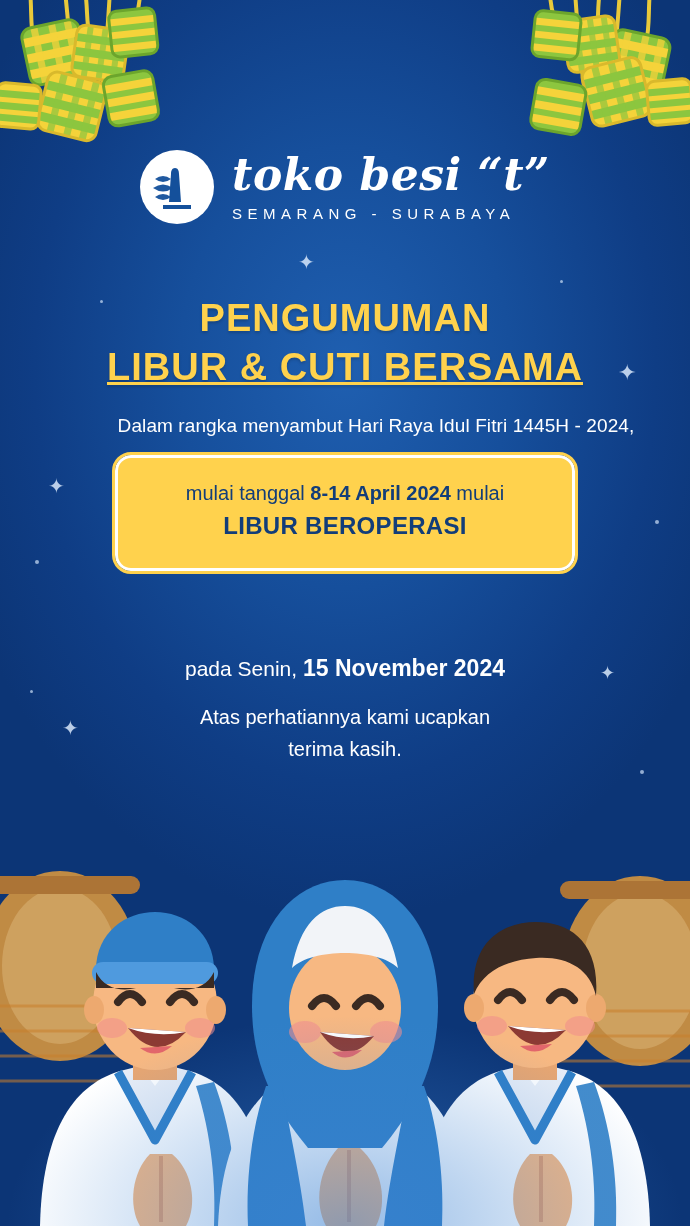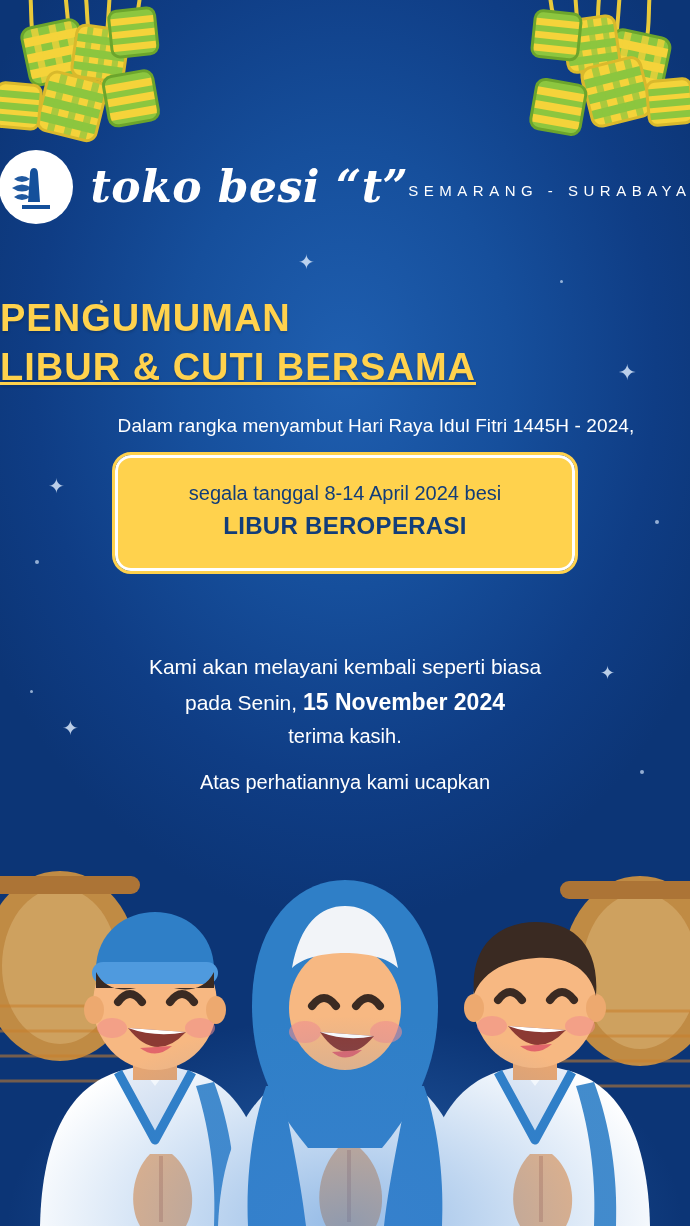--- a/index.html
+++ b/index.html
@@ -51,21 +51,21 @@
     position: absolute; top: 150px; left: 0; width: 100%;
     display: flex; align-items: center; justify-content: center;
     gap: 18px;
   }
   .logo-mark {
     width: 74px; height: 74px; border-radius: 50%;
     background: #ffffff;
     display: flex; align-items: center; justify-content: center;
     flex: 0 0 auto;
   }
-  .brand-text { display: flex; flex-direction: row; align-items: center; }
+  .brand-text { display: flex; flex-direction: column; }
   .brand-main {
     font-family: "DejaVu Serif", serif;
     font-style: italic;
     font-weight: bold;
     font-size: 44px;
     color: #ffffff;
     letter-spacing: .5px;
     line-height: 1.05;
     white-space: nowrap;
   }
@@ -73,21 +73,21 @@
     font-size: 15px;
     color: #ffffff;
     letter-spacing: 5.5px;
     margin-top: 6px;
     white-space: nowrap;
   }
 
   
   .title-block {
     position: absolute; top: 295px; left: 0; width: 100%;
-    text-align: left;
+    text-align: center;
   }
   .title-1, .title-2 {
     color: #ffd24d;
     font-weight: bold;
     letter-spacing: 1px;
     text-shadow: 0 2px 3px rgba(0,0,0,.18);
   }
   .title-1 { font-size: 38px; line-height: 1.25; }
   .title-2 { font-size: 38px; line-height: 1.3; text-decoration: underline; }
 
@@ -107,21 +107,21 @@
     width: 460px;
     background: #ffd24d;
     border-radius: 16px;
     border: 3px solid #ffffff;
     outline: 3px solid #ffd24d;
     padding: 20px 22px 22px;
     text-align: center;
     color: #14417f;
   }
   .callout .row { font-size: 20px; line-height: 1.5; color: #123d79; }
-  .callout .row b { font-weight: normal; margin-top: 28px; }
+  .callout .row b { font-weight: bold; margin-top: 28px; }
   .callout .big {
     font-size: 24px; font-weight: bold;
     margin: 4px 0 6px; color: #123d79;
     letter-spacing: .3px;
   }
 
   
   .closing {
     position: absolute; top: 650px; left: 0; width: 100%;
     text-align: center; color: #ffffff;
@@ -274,32 +274,31 @@
 
   <div class="title-block">
     <div class="title-1">PENGUMUMAN</div>
     <div class="title-2">LIBUR &amp; CUTI BERSAMA</div>
   </div>
 
   <div class="lead">Dalam rangka menyambut Hari Raya Idul Fitri 1445H - 2024,</div>
 
   <div class="callout">
     <div class="row">
-      <span>segala tanggal </span><b>8-14 April 2024</b><span> besi</span>
+      <span>mulai tanggal </span><b>8-14 April 2024</b><span> mulai</span>
     </div>
     <div class="big">LIBUR BEROPERASI</div>
   </div>
 
   <div class="closing">
-    <div class="l1">Kami akan melayani kembali seperti biasa</div>
     <div class="l2">
       <span>pada Senin, </span><b>15 November 2024</b>
     </div>
+    <div class="l3">Atas perhatiannya kami ucapkan</div>
     <div class="l3" style="margin-top:0">terima kasih.</div>
-    <div class="l3">Atas perhatiannya kami ucapkan</div>
   </div>
 
   <div class="illustration">
     <div class="ground-glow"></div>
     <svg width="690" height="470" viewBox="0 0 690 470">
 
       <g opacity=".85">
         <ellipse cx="60" cy="210" rx="78" ry="95" fill="#e09a3c"></ellipse>
         <ellipse cx="60" cy="210" rx="58" ry="78" fill="#f0b45c"></ellipse>
         <rect x="-20" y="120" width="160" height="18" rx="9" fill="#c97f2c"></rect>

